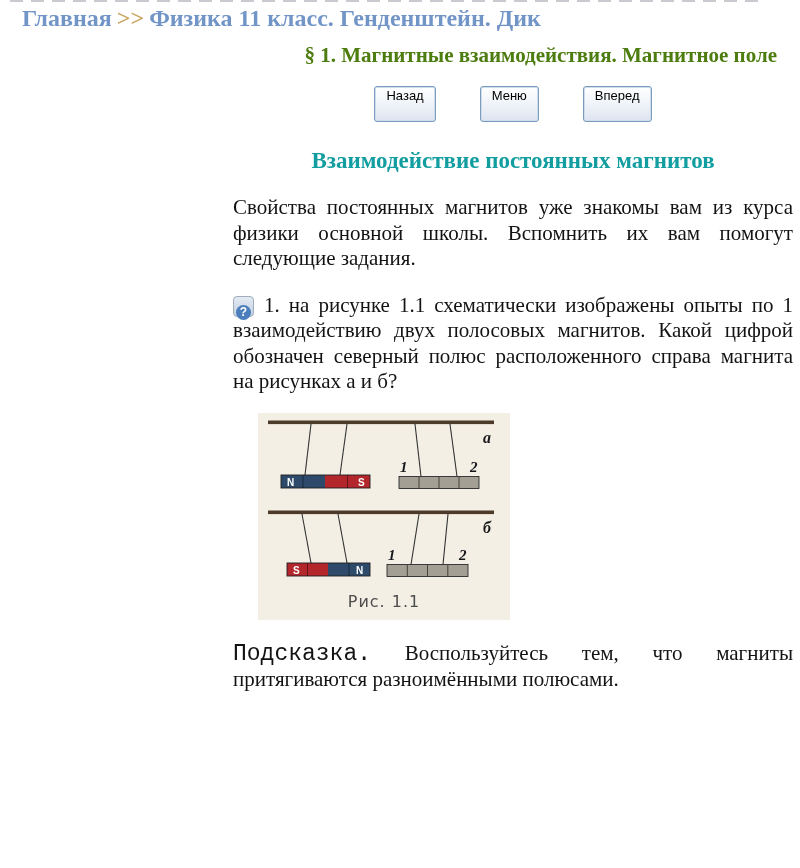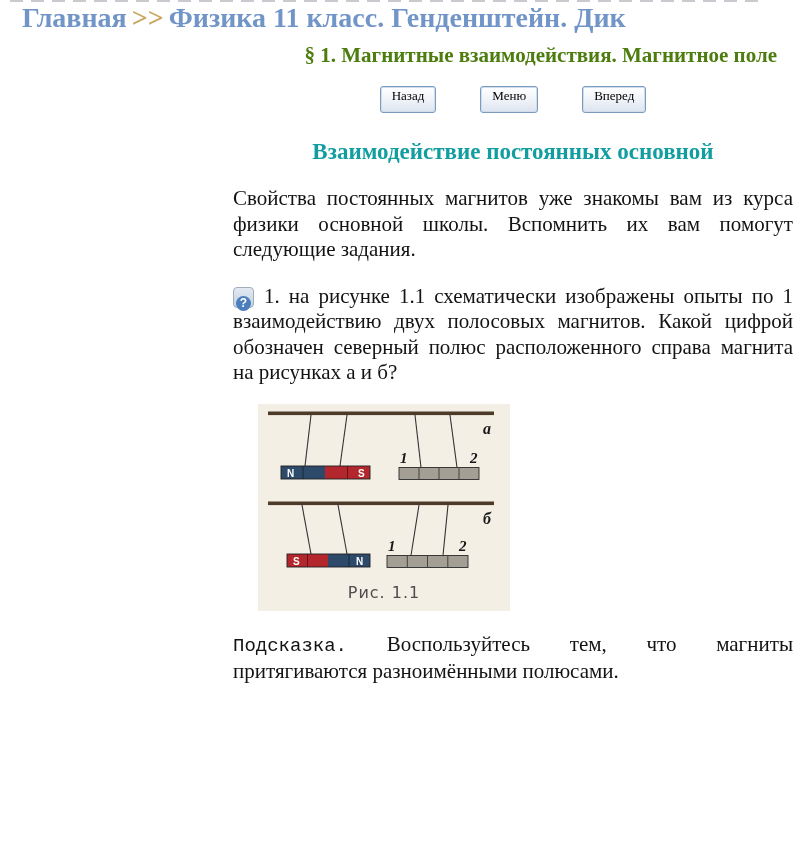--- a/index.html
+++ b/index.html
@@ -7,33 +7,33 @@
     width:800px;height:868px;background:#ffffff;overflow:hidden;
     font-family:"Liberation Serif","DejaVu Serif",serif;
     -webkit-font-smoothing:antialiased;
   }
   .top-remnant{
     height:2px;margin:0 40px 0 10px;
     background:repeating-linear-gradient(90deg,rgba(110,115,130,.38) 0 13px,rgba(0,0,0,0) 13px 21px);
   }
   .breadcrumb{
     padding:4px 0 0 22px;
-    font-size:28px;font-weight:bold;color:#7295c8;line-height:24px;
+    font-size:24px;font-weight:bold;color:#7295c8;line-height:24px;
   }
   .breadcrumb a{color:#7295c8;text-decoration:none;cursor:pointer;}
   .breadcrumb .sep{color:#c8a45e;padding:0 5px;}
   .section-title{
     margin:12px 23px 0 120px;text-align:right;
     font-size:21px;font-weight:bold;color:#4d7c0f;line-height:27px;
   }
   .content{margin:0 7px 0 233px;}
   .nav-buttons{margin-top:17px;text-align:center;}
   .btn{
-    font-family:Liberation Serif, serif;font-size:13px;color:#000;
-    padding:1px 11px 8px;margin:0 20px;
+    font-family:Liberation Sans, sans-serif;font-size:13px;color:#000;
+    padding:1px 11px 18px;margin:0 20px;
     border:1px solid #7a9dbe;border-radius:3px;
     background:linear-gradient(#ffffff,#eef2f8 55%,#dde4f0);
     box-shadow:inset 0 0 0 1px #cfdcec;
     cursor:pointer;
   }
   .article-heading{
     margin:26px 0 0;text-align:center;
     font-size:23px;font-weight:bold;color:#129da0;line-height:26px;
   }
   p{
@@ -47,21 +47,21 @@
     vertical-align:-4px;text-align:center;margin-right:10px;
   }
   .q-icon-circle{
     display:inline-block;width:15px;height:15px;border-radius:50%;
     background:#4a7ebc;margin-top:2px;
     font-family:"Liberation Sans","DejaVu Sans",sans-serif;
     font-size:12px;font-weight:bold;color:#ffffff;line-height:15px;
   }
   figure{margin:18px 0 0 25px;padding:0;}
   .fig-svg{display:block;}
-  .hint-label{font-family:"Liberation Mono","DejaVu Sans Mono",monospace;font-size:19px;}
+  .hint-label{font-family:"Liberation Mono","DejaVu Sans Mono",monospace;font-size:23px;}
   .svg-italic{font-family:"Liberation Serif","DejaVu Serif",serif;font-style:italic;font-weight:bold;}
   .svg-pole{font-family:"Liberation Sans","DejaVu Sans",sans-serif;font-weight:bold;}
   .svg-caption{font-family:"DejaVu Sans","Liberation Sans",sans-serif;letter-spacing:1px;}
 </style>
 </head>
 <body>
 
 <div class="top-remnant"></div>
 
 <div class="breadcrumb">
@@ -71,21 +71,21 @@
 <div class="section-title">§ 1. Магнитные взаимодействия. Магнитное поле</div>
 
 <div class="content">
 
   <div class="nav-buttons">
     <button class="btn">Назад</button>
     <button class="btn">Меню</button>
     <button class="btn">Вперед</button>
   </div>
 
-  <div class="article-heading">Взаимодействие постоянных основной</div>
+  <div class="article-heading">Взаимодействие постоянных магнитов</div>
 
   <p>Свойства постоянных магнитов уже знакомы вам из курса физики основной школы. Вспомнить их вам помогут следующие задания.</p>
 
   <p><span class="q-icon"><span class="q-icon-circle">?</span></span><span>1. на рисунке 1.1 схематически изображены опыты по 1 взаимодействию двух полосовых магнитов. Какой цифрой обозначен северный полюс расположенного справа магнита на рисунках а и б?</span></p>
 
   <figure>
     <svg class="fig-svg" width="252" height="207" viewBox="0 0 252 207" xmlns="http://www.w3.org/2000/svg">
       <rect x="0" y="0" width="252" height="207" fill="#f3efe5"></rect>
 
       <rect x="10" y="7.5" width="226" height="3.6" fill="#4e3a28"></rect>

